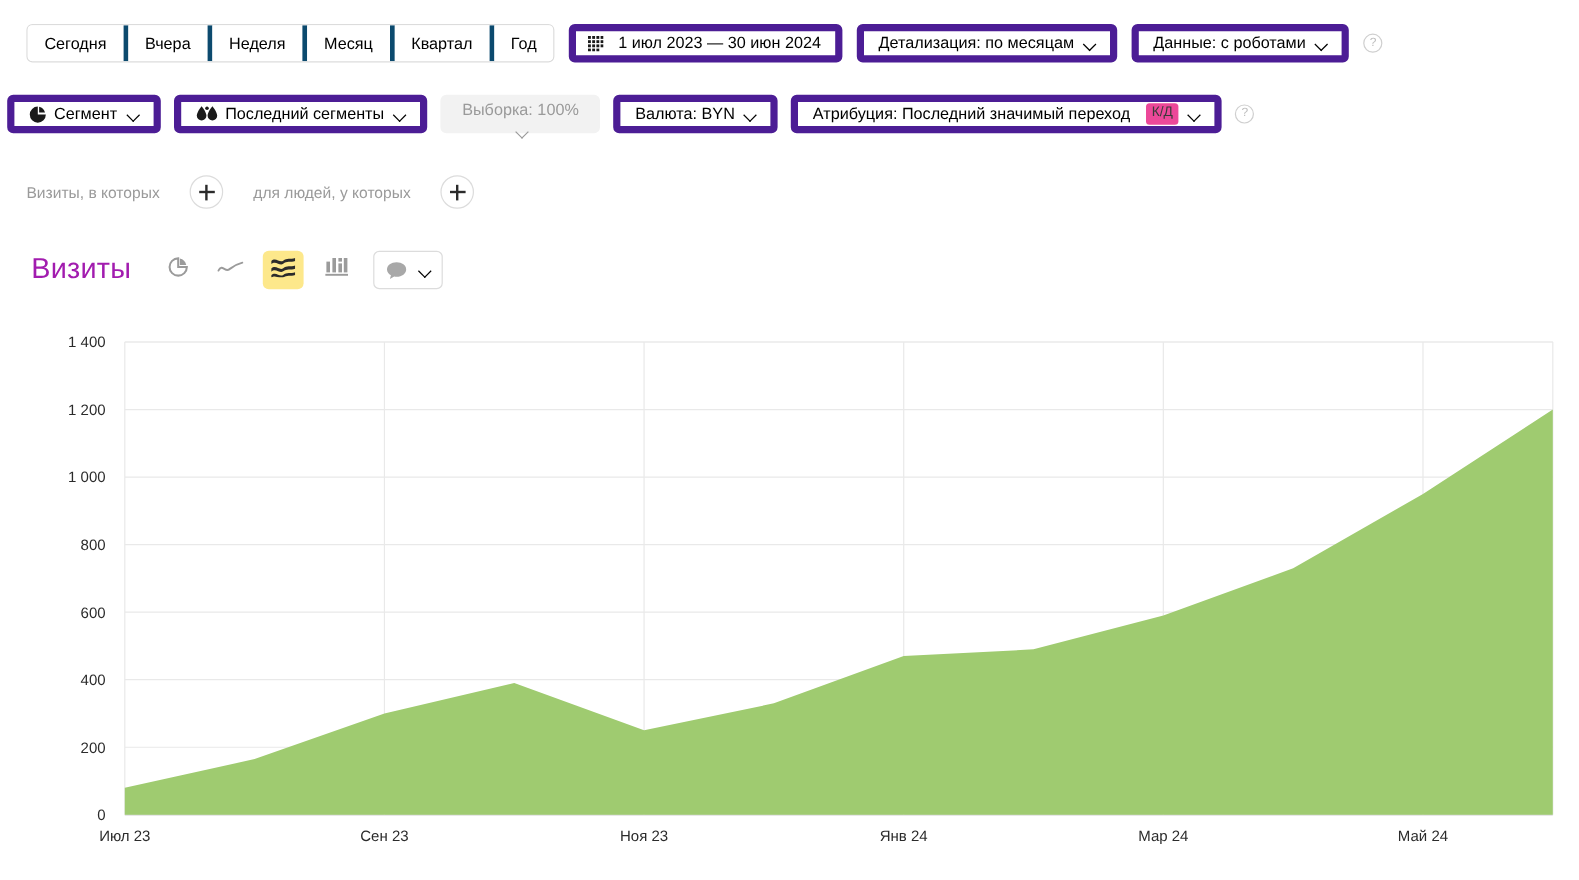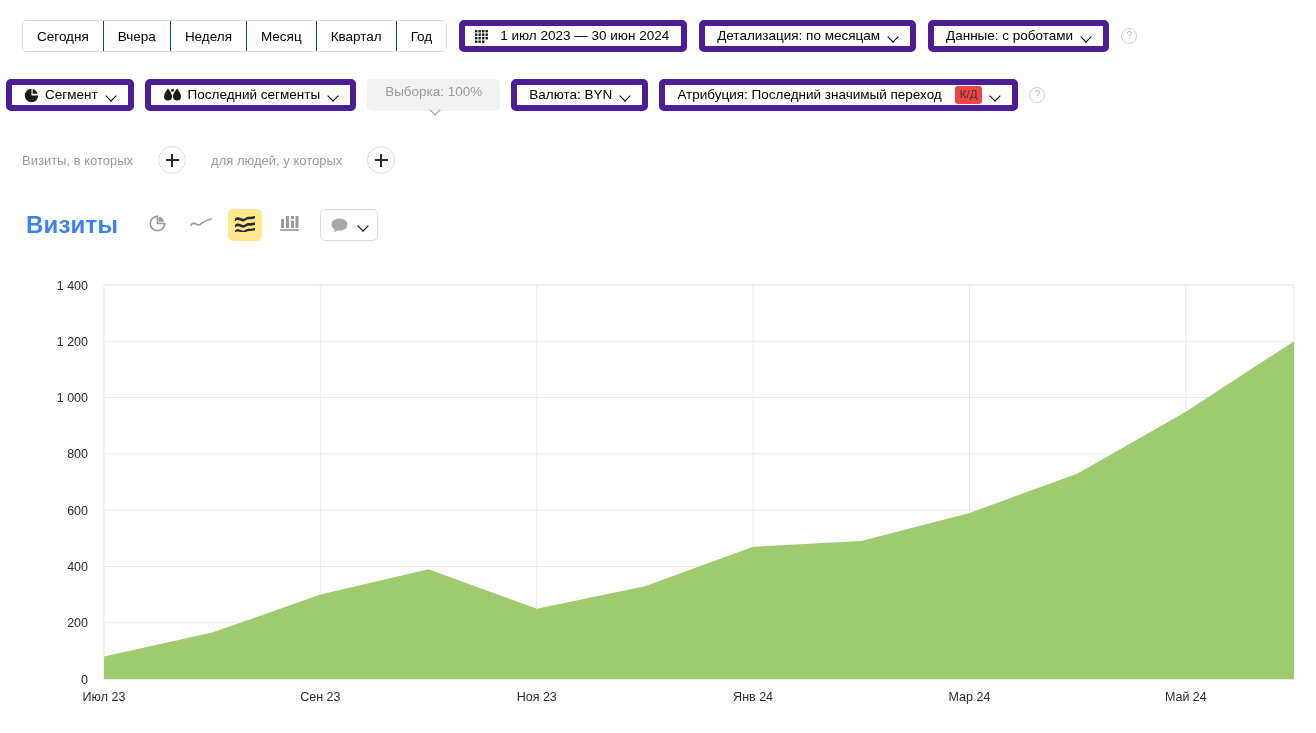--- a/index.html
+++ b/index.html
@@ -33,21 +33,21 @@
   }
   .btn.disabled .caret::before { border-color:#9a9a9a; }
 
   
   .toolbar-row1 { position:absolute; left:22px; top:20px; display:flex; align-items:center; gap:12px; }
   .seg-group { display:flex; border:1px solid #dcdcdc; border-radius:5px; overflow:hidden; background:#fff; }
   .seg-group .seg {
     height:30px; padding:0 14px;
     display:flex; align-items:center; justify-content:center;
     font-size:13.5px; color:#000; background:#fff;
-    border-right:1px solid #0c4a6e; cursor:pointer; white-space:nowrap;
+    border-right:4px solid #0c4a6e; cursor:pointer; white-space:nowrap;
   }
   .seg-group .seg:last-child { border-right:none; }
 
   .date-btn { padding-left:10px; }
   .cal-icon {
     display:inline-block; width:13px; height:13px; margin-right:6px; flex:none;
   }
 
   .help-icon {
     display:inline-flex; align-items:center; justify-content:center;
@@ -55,21 +55,21 @@
     border:1.2px solid #cfcfcf; color:#bdbdbd;
     font-size:10px; line-height:1; cursor:pointer; flex:none;
   }
 
   
   .toolbar-row2 { position:absolute; left:6px; top:79px; display:flex; align-items:center; gap:11px; }
   .pie-icon { width:15px; height:15px; flex:none; }
   .drops-icon { width:19px; height:15px; flex:none; }
   .attr-chip {
     display:inline-block; margin-left:7px; padding:1px 5px;
-    background:#ef4444; border-radius:3px;
+    background:#ec4899; border-radius:3px;
     font-size:11.5px; color:#3a3a3a; line-height:1.35;
   }
 
   
   .filter-row {
     position:absolute; left:22px; top:146px;
     display:flex; align-items:center; gap:25px;
     font-size:13px; color:#9a9a9a;
   }
   .plus-btn {
@@ -80,21 +80,21 @@
   }
   .plus-btn::before, .plus-btn::after {
     content:""; position:absolute; background:#333;
   }
   .plus-glyph { position:relative; width:13px; height:13px; }
   .plus-glyph::before { content:""; position:absolute; left:0; top:5.5px; width:13px; height:2px; background:#2b2b2b; }
   .plus-glyph::after  { content:""; position:absolute; top:0; left:5.5px; width:2px; height:13px; background:#2b2b2b; }
 
   
   .chart-head { position:absolute; left:26px; top:209px; display:flex; align-items:center; gap:0; }
-  .chart-title { font-size:24px; color:#3b82f6; font-weight:700; letter-spacing:.2px; margin-right:22px; }
+  .chart-title { font-size:24px; color:#a21caf; font-weight:400; letter-spacing:.2px; margin-right:22px; }
   .vtype {
     width:34px; height:32px; border-radius:5px;
     display:flex; align-items:center; justify-content:center;
     cursor:pointer; margin-right:10px; flex:none;
   }
   .vtype.active { background:#fde88b; }
   .annot-btn {
     display:inline-flex; align-items:center; gap:8px;
     height:32px; padding:0 9px 0 10px; margin-left:4px;
     border:1px solid #dcdcdc; border-radius:5px; background:#fff; cursor:pointer;

